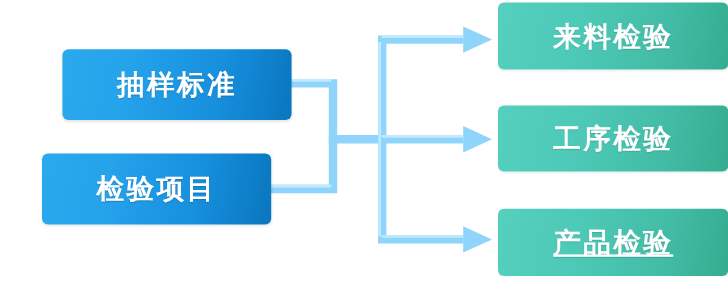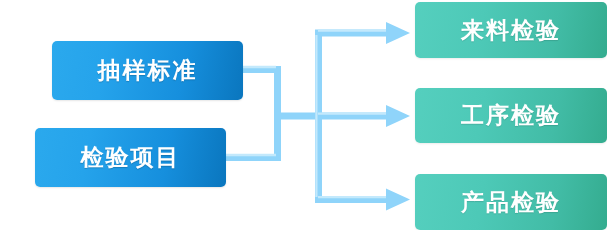--- a/index.html
+++ b/index.html
@@ -38,21 +38,21 @@
   .node-target {
     background: linear-gradient(100deg, #55CFBE 0%, #4DC9B7 35%, #42BCA6 72%, #34AC8F 100%);
     font-size: 23px;
     text-shadow: 0 1px 1px rgba(0,0,0,0.12);
     box-shadow: 0 1px 2px rgba(0,0,0,0.08);
   }
   #source-1 { left: 12px;   top: 41px;  width: 191px; height: 59px; margin-left: 40px; }
   #source-2 { left: 3px;   top: 128px; width: 191px; height: 59px; margin-left: 32px; }
   #target-1 { left: 415px; top: 2px;   width: 192px; height: 56px; }
   #target-2 { left: 415px; top: 88px;  width: 192px; height: 55px; }
-  #target-3 { left: 415px; top: 174px; width: 192px; height: 56px; }
+  #target-3 { left: 415px; top: 174px; width: 192px; height: 56px; text-decoration: underline; }
 
   #connector-svg {
     position: absolute;
     left: 0;
     top: 0;
     width: 607px;
     height: 230px;
     pointer-events: none;
   }
 </style>

